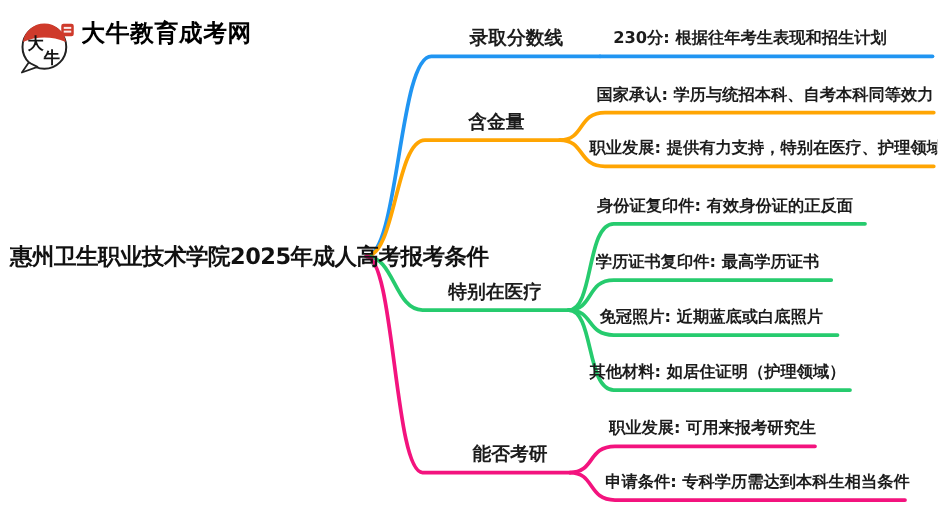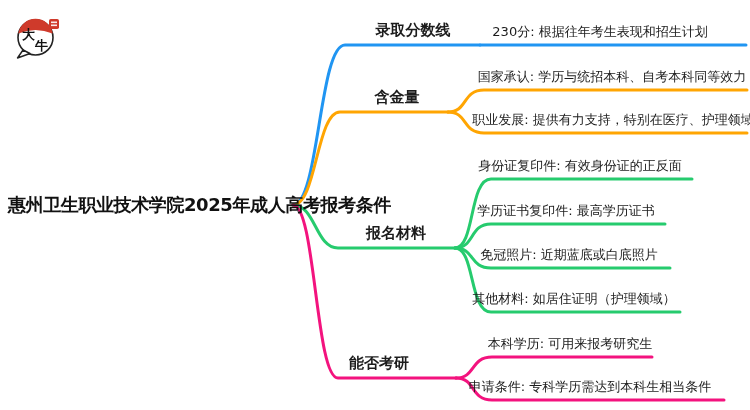--- a/index.html
+++ b/index.html
@@ -6,21 +6,21 @@
   .stage{
     position:relative;width:750px;height:410px;background:#ffffff;overflow:hidden;
     font-family:"DejaVu Sans","Liberation Sans",sans-serif;
   }
   .lines-svg{position:absolute;left:0;top:0;width:750px;height:410px;}
   .node-label{
     position:absolute;transform:translate(-50%,-100%);
     white-space:nowrap;color:#1c1c1c;line-height:1.25;
   }
   .branch-label{font-size:15px;font-weight:600;}
-  .leaf-label{font-size:13px;font-weight:400;}
+  .leaf-label{font-size:13px;font-weight:700;}
   .root-label{
     position:absolute;left:8px;top:205px;transform:translateY(-50%);
     font-size:18px;font-weight:700;letter-spacing:-0.4px;
     white-space:nowrap;color:#111;
   }
   .logo{position:absolute;left:12px;top:13px;display:flex;align-items:flex-start;}
   .logo-icon{width:48px;height:48px;flex:0 0 auto;}
   .logo-text{margin-left:5px;padding-top:4px;}
   .logo-name{font-size:19px;font-weight:700;letter-spacing:0.5px;line-height:1.1;}
   .logo-domain{font-size:12.5px;font-weight:700;letter-spacing:0.2px;line-height:1.2;margin-top:1px;}
@@ -39,20 +39,21 @@
       <path d="M6.3 20.5 A17.4 17.4 0 0 1 40.7 20.5 Q23.5 13.5 6.3 20.5 Z" fill="#cf3a2b"></path>
 
       <text x="10" y="26" font-size="13" font-weight="bold" fill="#141414">大</text>
       <text x="23" y="37" font-size="13" font-weight="bold" fill="#141414">牛</text>
 
       <rect x="37" y="6" width="10" height="10" rx="1.8" fill="#cf3a2b"></rect>
       <rect x="39" y="8.5" width="6" height="1.6" fill="#ffffff" opacity="0.9"></rect>
       <rect x="39" y="11.5" width="6" height="1.6" fill="#ffffff" opacity="0.9"></rect>
     </svg>
     <div class="logo-text">
+      <div class="logo-name">大牛教育成考网</div>
     </div>
   </div>
 
   <svg class="lines-svg" id="mindmap-svg">
       <path d="M 293 205 C 319 205 319 45 345 45 L 480 45" fill="none" stroke="#2095f2" stroke-width="3" stroke-linecap="round"></path>
       <path d="M 480 45 C 500 45 494 45 516 45 L 746 45" fill="none" stroke="#2095f2" stroke-width="3" stroke-linecap="round"></path>
       <path d="M 293 205 C 316.5 205 316.5 112 340 112 L 448 112" fill="none" stroke="#ffa502" stroke-width="3" stroke-linecap="round"></path>
       <path d="M 448 112 C 468 112 462 90 484 90 L 747 90" fill="none" stroke="#ffa502" stroke-width="3" stroke-linecap="round"></path>
       <path d="M 448 112 C 468 112 462 133 484 133 L 747 133" fill="none" stroke="#ffa502" stroke-width="3" stroke-linecap="round"></path>
       <path d="M 293 205 C 315.5 205 315.5 248 338 248 L 455 248" fill="none" stroke="#26cb6e" stroke-width="3" stroke-linecap="round"></path>
@@ -66,22 +67,22 @@
     </svg>
 
   <div class="root-label">惠州卫生职业技术学院2025年成人高考报考条件</div>
 
   <div id="nodes">
       <div class="node-label branch-label" style="left: 413px; top: 40px;">录取分数线</div>
       <div class="node-label leaf-label" style="left: 600px; top: 40px;">230分: 根据往年考生表现和招生计划</div>
       <div class="node-label branch-label" style="left: 397px; top: 107px;">含金量</div>
       <div class="node-label leaf-label" style="left: 612px; top: 85px; text-align: right;">国家承认: 学历与统招本科、自考本科同等效力</div>
       <div class="node-label leaf-label" style="left: 613px; top: 128px;">职业发展: 提供有力支持，特别在医疗、护理领域</div>
-      <div class="node-label branch-label" style="left: 396px; top: 243px;">报名材料</div>
+      <div class="node-label branch-label" style="left: 396px; top: 243px;">特别在医疗</div>
       <div class="node-label leaf-label" style="left: 580px; top: 174px;">身份证复印件: 有效身份证的正反面</div>
       <div class="node-label leaf-label" style="left: 566px; top: 219px; text-align: right;">学历证书复印件: 最高学历证书</div>
       <div class="node-label leaf-label" style="left: 569px; top: 263px;">免冠照片: 近期蓝底或白底照片</div>
       <div class="node-label leaf-label" style="left: 574px; top: 307px;">其他材料: 如居住证明（护理领域）</div>
-      <div class="node-label branch-label" style="left: 379px; top: 373px;">能否考研</div>
-      <div class="node-label leaf-label" style="left: 570px; top: 352px;">本科学历: 可用来报考研究生</div>
-      <div class="node-label leaf-label" style="left: 590px; top: 395px;">申请条件: 专科学历需达到本科生相当条件</div>
+      <div class="node-label branch-label" style="left: 408px; top: 373px;">能否考研</div>
+      <div class="node-label leaf-label" style="left: 570px; top: 352px;">职业发展: 可用来报考研究生</div>
+      <div class="node-label leaf-label" style="left: 606px; top: 395px;">申请条件: 专科学历需达到本科生相当条件</div>
     </div>
 </div>
 
 </body></html>

